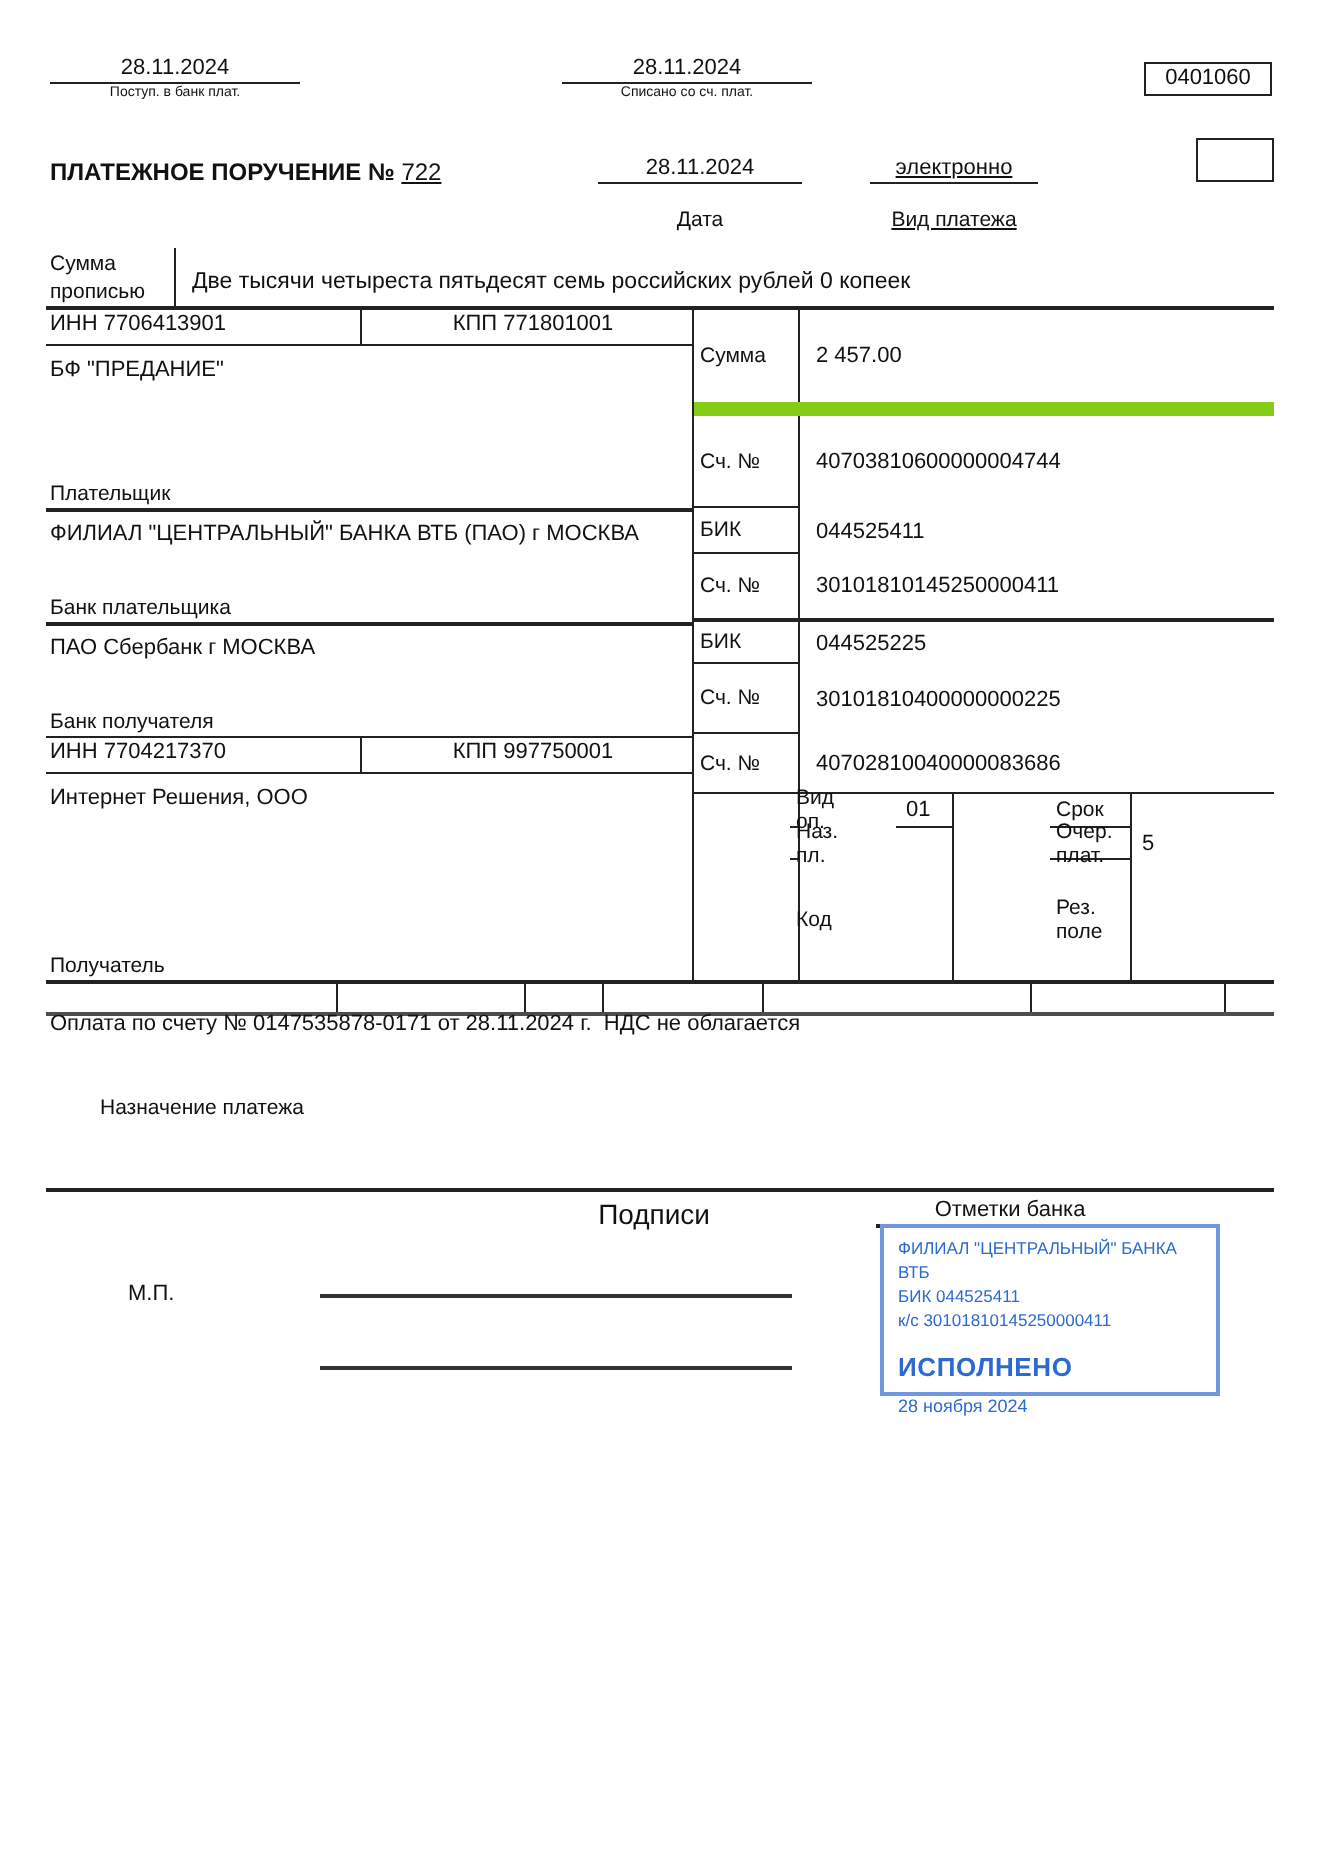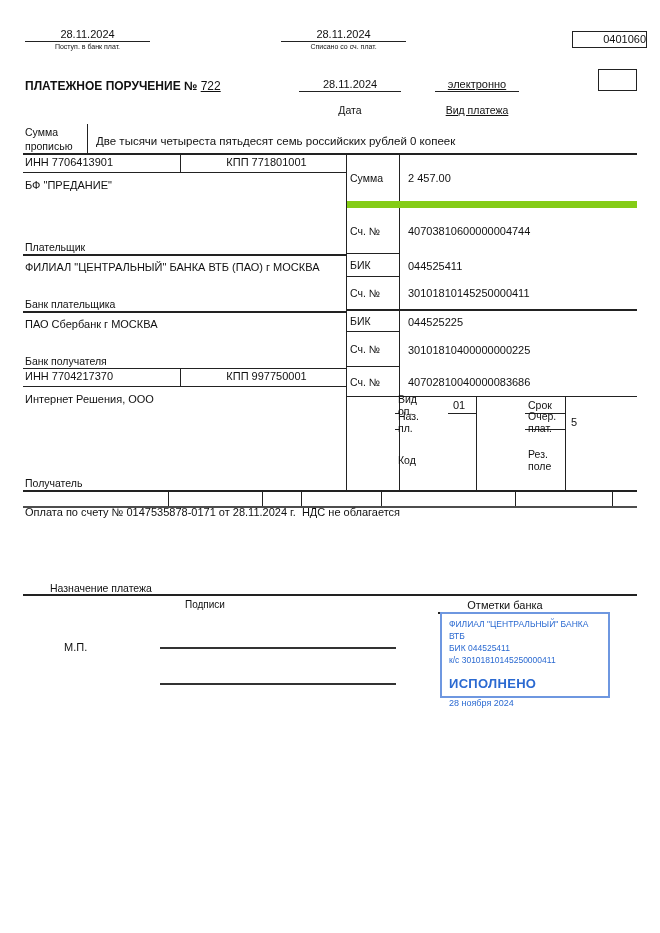--- a/index.html
+++ b/index.html
@@ -7,22 +7,22 @@
   .page {
     position:relative; width:660px; height:933px; background:#ffffff;
     font-family:"Liberation Sans", sans-serif; color:#111; overflow:hidden;
     margin:0 auto;
   }
 
   
   .date-block { position:absolute; width:125px; text-align:center; }
   .date-block .dt { font-size:11px; padding-bottom:1px; border-bottom:1.5px solid #222; }
   .date-block .cap { font-size:7px; margin-top:1px; }
-  .code-box { position:absolute; left:572px; top:31px; width:75px; height:17px;
-    border:1.8px solid #222; font-size:11px; text-align:right; line-height:14px; }
+  .code-box { position:absolute; left:572px; top:31px; width:64px; height:17px;
+    border:1.8px solid #222; font-size:11px; text-align:center; line-height:14px; }
   .kind-box { position:absolute; left:598px; top:69px; width:39px; height:22px; border:1.5px solid #222; }
   .doc-title { position:absolute; left:25px; top:79px; font-size:12px; font-weight:bold; }
   .doc-title .num { font-weight:normal;text-decoration:underline; }
   .hdr-field { position:absolute; text-align:center; }
   .hdr-field .fv { font-size:11px; padding-bottom:1px; border-bottom:1.5px solid #222; }
   .hdr-field .fl { font-size:10.5px; margin-top:12px; }
 
   
   .mid { position:absolute; left:23px; top:124px; width:614px; }
   .row-words { display:flex; height:31px; border-bottom:2px solid #222; }
@@ -59,24 +59,24 @@
   .ops > div { font-size:10.5px; display:flex; align-items:center; padding-left:3px; }
   .ops .br { border-right:1px solid #222;margin-left:48px; }
   .ops .bb { border-bottom:1px solid #222; }
   .ops .v { font-size:11px; padding-left:5px; }
 
   .empty-row { display:flex; height:16px; border-bottom:2.5px solid #4d4d4d; }
   .empty-row > div { border-right:1px solid #222; height:100%; }
   .empty-row > div:last-child { border-right:none; flex:1; }
 
   .purpose-text { position:absolute; left:25px; top:506px; font-size:11px; white-space:pre; }
-  .purpose-label { position:absolute; left:25px; top:582px; font-size:10.5px;padding-left:25px; }
+  .purpose-label { position:absolute; left:25px; top:548px; font-size:10.5px;padding-left:25px; }
   .purpose-line { position:absolute; left:23px; top:594px; width:614px; height:2px; background:#222; }
 
-  .sig-title { position:absolute; left:185px; top:599px; width:170px; text-align:left; font-size:10px; }
+  .sig-title { position:absolute; left:185px; top:599px; width:170px; text-align:right; font-size:14px; }
   .marks-title { position:absolute; left:430px; top:599px; width:150px; text-align:center; font-size:11px; }
   .marks-underline { position:absolute; left:438px; top:612px; width:134px; height:1.5px; background:#222; }
   .mp-label { position:absolute; left:64px; top:641px; font-size:11px; }
   .sig-line { position:absolute; left:160px; width:236px; height:1.5px; background:#333; }
   .sig-line.one { top:647px; }
   .sig-line.two { top:683px; }
 
   .stamp { position:absolute; left:440px; top:612px; width:170px; height:86px;
     border:2px solid #6e97e0; color:#2b6ad1; padding:5px 7px; }
   .stamp .ln { font-size:8.5px; line-height:1.4; }

